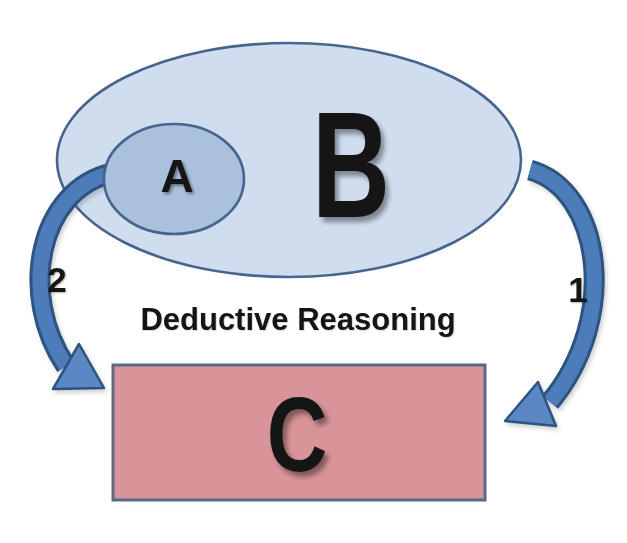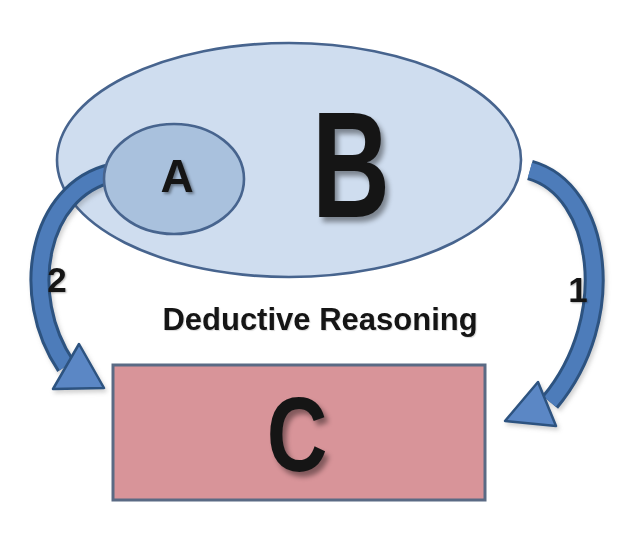--- a/index.html
+++ b/index.html
@@ -78,21 +78,21 @@
 
     <ellipse cx="174" cy="179" rx="70" ry="55" style="fill:var(--set-a-fill,#a9c1dd);stroke:var(--set-a-border,#47648e);stroke-width:2.6"></ellipse>
 
     <rect x="113" y="365" width="372" height="135" style="fill:var(--conclusion-fill,#d89499);stroke:var(--conclusion-border,#5a6a84);stroke-width:3"></rect>
   </svg>
 
   <div class="label label-b" style="left:351px; top:165px;">B</div>
 
   <div class="label label-a" style="left:177px; top:176px;">A</div>
 
-  <div class="label label-title" style="left:320px; top:319px;">Deductive Reasoning</div>
+  <div class="label label-title" style="left:298px; top:319px;">Deductive Reasoning</div>
 
   <div class="label label-num" style="left:57px; top:279px;">2</div>
 
   <div class="label label-num" style="left:578px; top:289px;">1</div>
 
   <div class="label label-c" style="left:297px; top:434px;">C</div>
 
 </div>
 
 </body></html>

